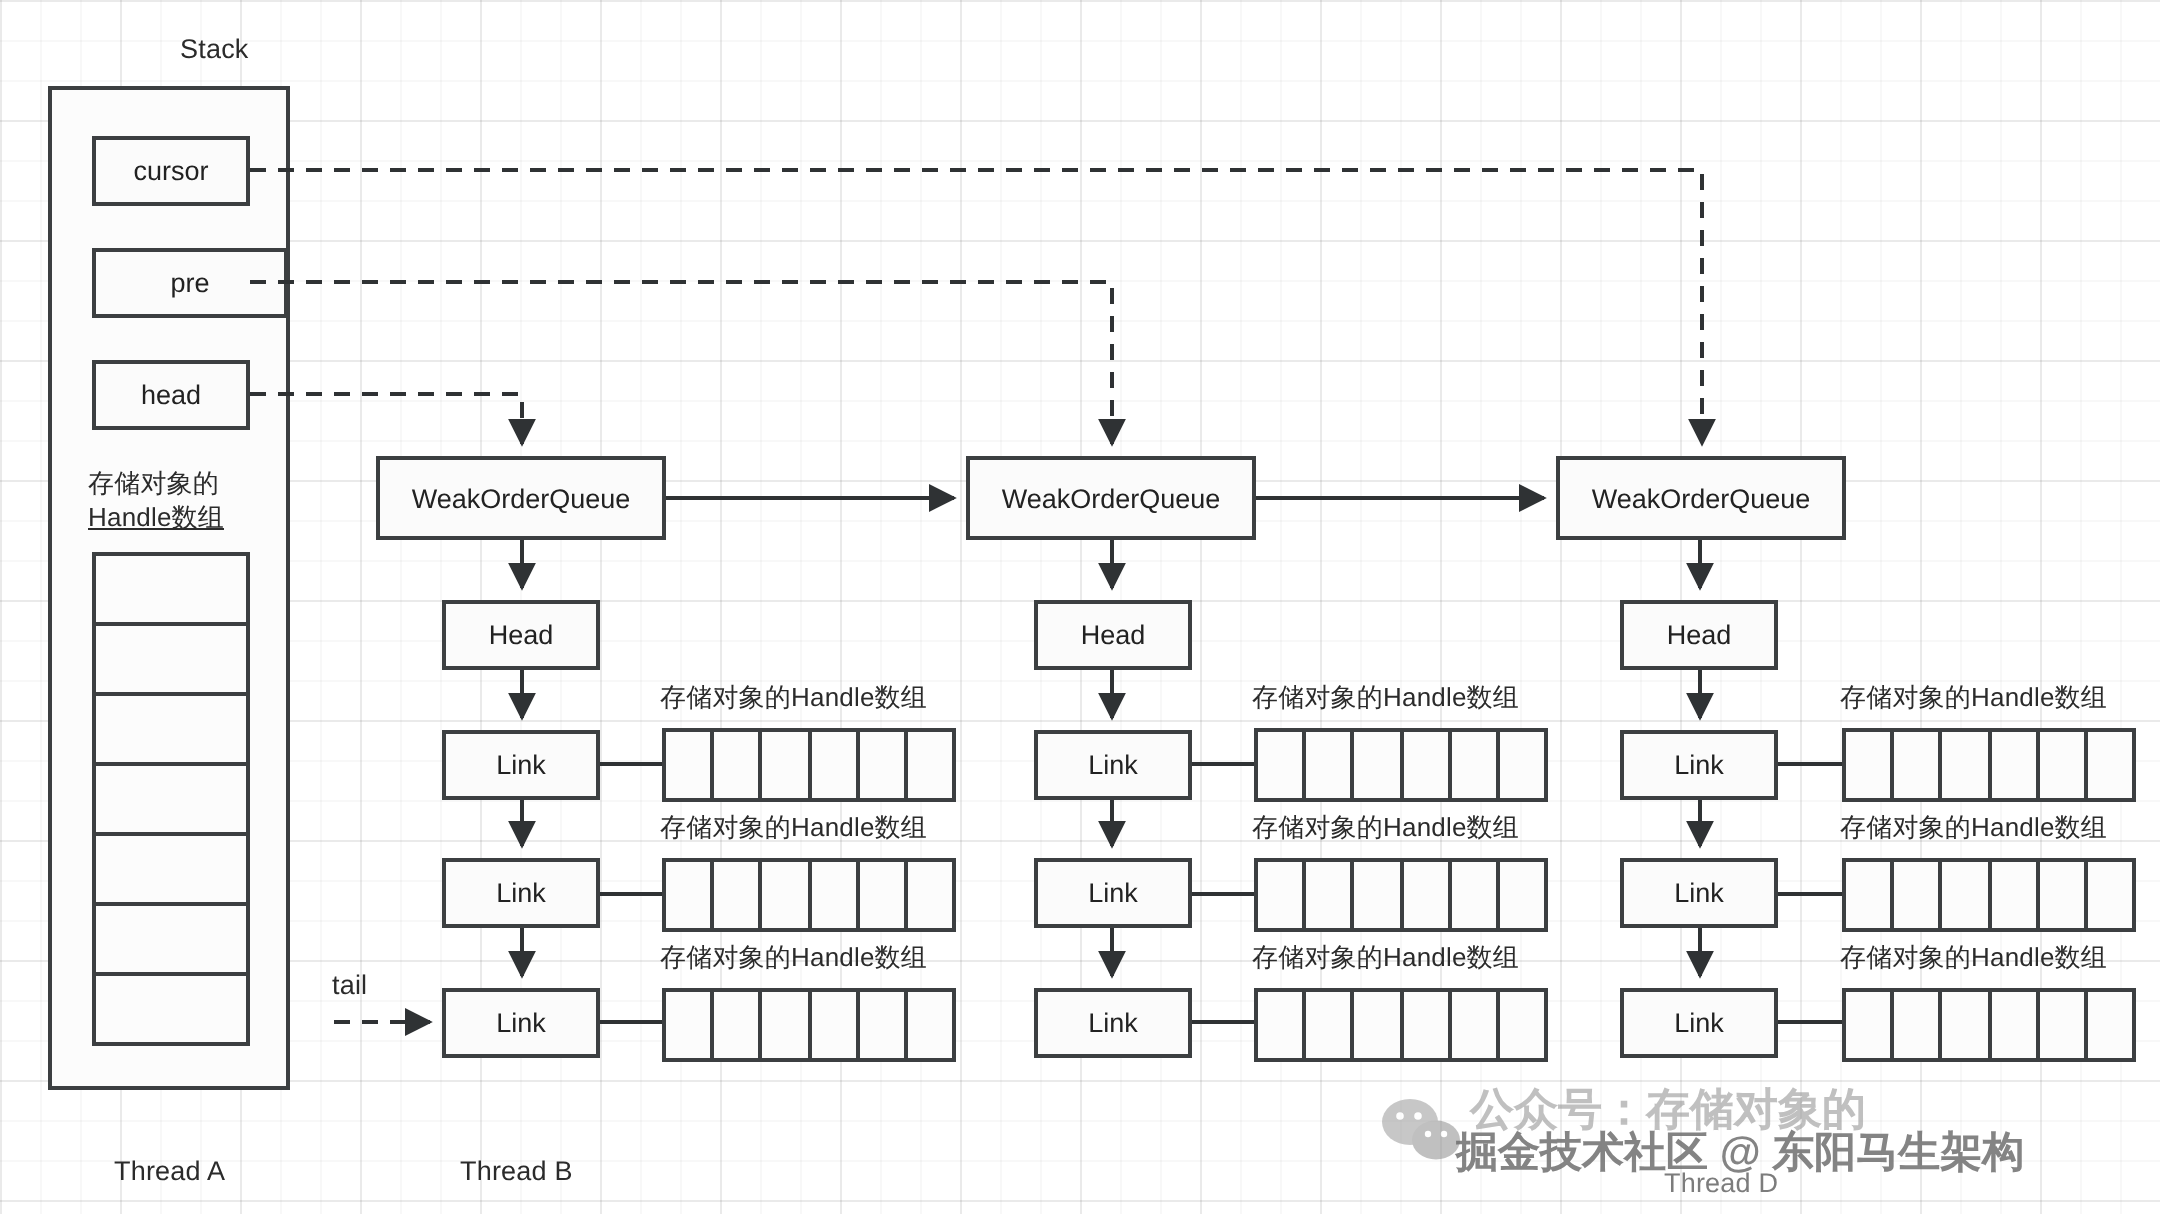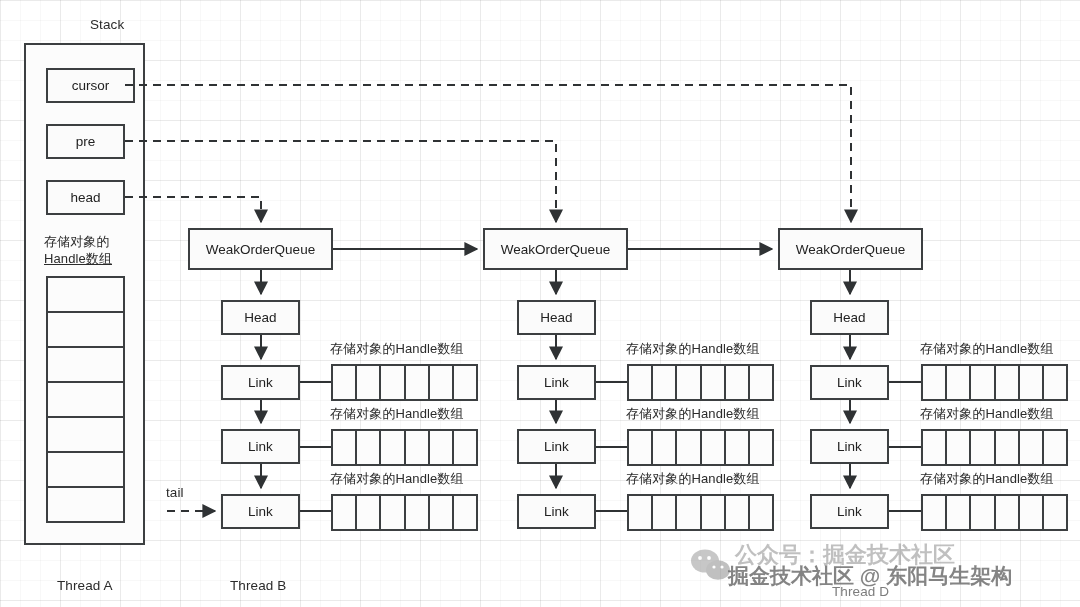--- a/index.html
+++ b/index.html
@@ -84,22 +84,22 @@
 </style>
 </head>
 <body>
 
 <div id="canvas"></div>
 
 <div class="stack-outer" style="left:24px;top:43px;width:121px;height:502px;"></div>
 
 <div class="lbl" style="left:51px;top:16px;margin-left:39px;">Stack</div>
 
-<div class="box" style="left:46px;top:68px;width:89px;height:35px;">cursor</div>
-<div class="box" style="left:46px;top:124px;width:79px;height:35px;">pre</div>
+<div class="box" style="left:46px;top:68px;width:79px;height:35px;">cursor</div>
+<div class="box" style="left:46px;top:124px;width:98px;height:35px;">pre</div>
 <div class="box" style="left:46px;top:180px;width:79px;height:35px;">head</div>
 
 <div class="lbl cn" style="left:44px;top:233px;">存储对象的</div>
 <div class="lbl cn" style="left:44px;top:250px;text-decoration:underline;">Handle数组</div>
 
 <div class="vcells" style="left:46px;top:276px;width:79px;height:247px;">
   <i></i>
   <i></i>
   <i></i>
   <i></i>
@@ -259,21 +259,21 @@
   <path d="M889,382 L921,382" fill="none" stroke="#2f3234" stroke-width="2"></path>
   <path d="M889,447 L921,447" fill="none" stroke="#2f3234" stroke-width="2"></path>
   <path d="M889,511 L921,511" fill="none" stroke="#2f3234" stroke-width="2"></path>
 </svg>
 
 <div class="lbl" style="left:57px;top:577px;">Thread A</div>
 <div class="lbl" style="left:230px;top:577px;">Thread B</div>
 <div class="lbl" style="left:526px;top:577px;margin-top:44px;">Thread C</div>
 <div class="lbl" style="left:820px;top:583px;color:#7c7c7c;margin-left:12px;">Thread D</div>
 
-<div class="wm" style="left:735px;top:540px;">公众号：掘金技术社区</div>
+<div class="wm" style="left:735px;top:540px;">公众号：存储对象的</div>
 <svg class="wmicon" style="left:690px;top:548px;width:42px;height:34px;" viewBox="0 0 42 34">
   <ellipse cx="15" cy="13" rx="14" ry="11.5" fill="#9b9b9b"></ellipse>
   <circle cx="10" cy="10" r="1.9" fill="#ffffff"></circle>
   <circle cx="19" cy="10" r="1.9" fill="#ffffff"></circle>
   <ellipse cx="28" cy="22" rx="12" ry="9.8" fill="#8e8e8e"></ellipse>
   <circle cx="24" cy="19" r="1.6" fill="#ffffff"></circle>
   <circle cx="32" cy="19" r="1.6" fill="#ffffff"></circle>
 </svg>
 <div class="wm2" style="left:728px;top:562px;">掘金技术社区 @ 东阳马生架构</div>
 

